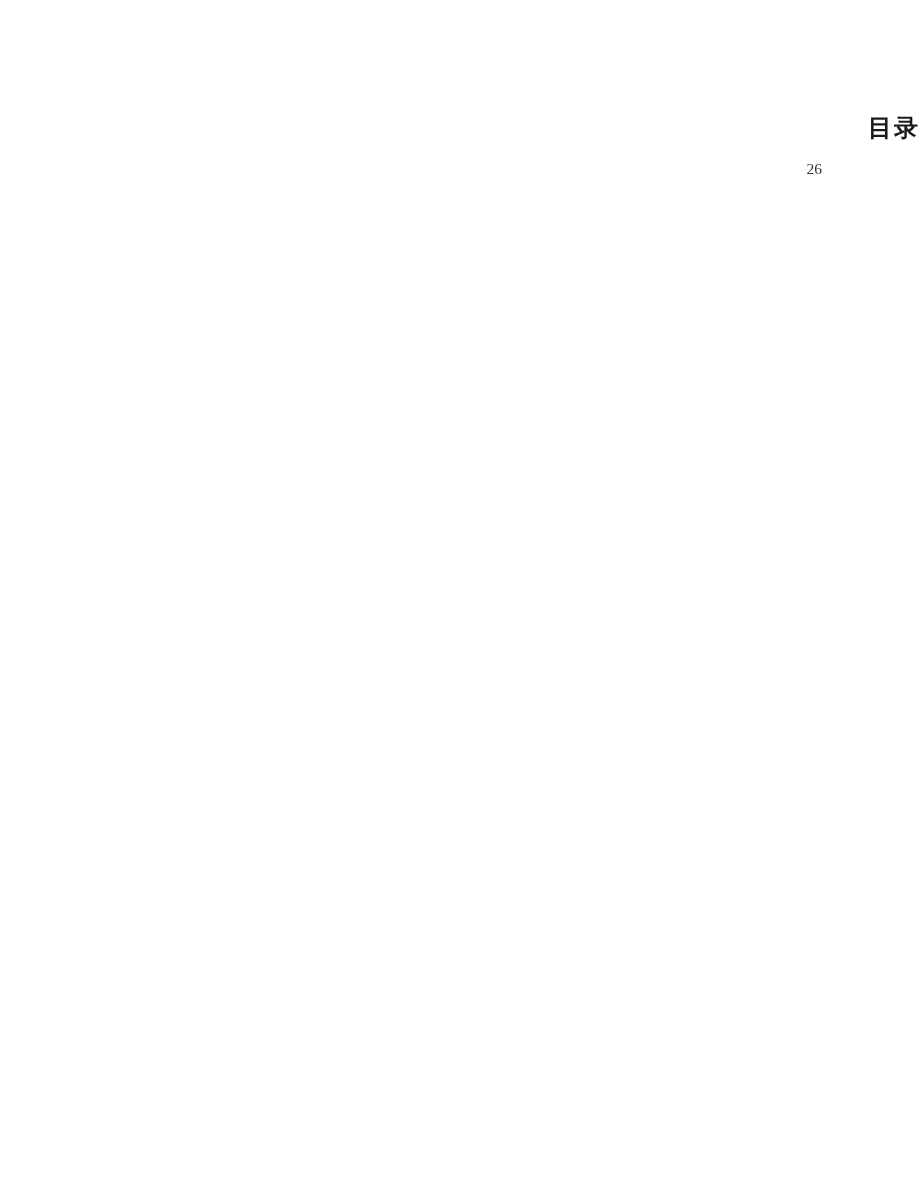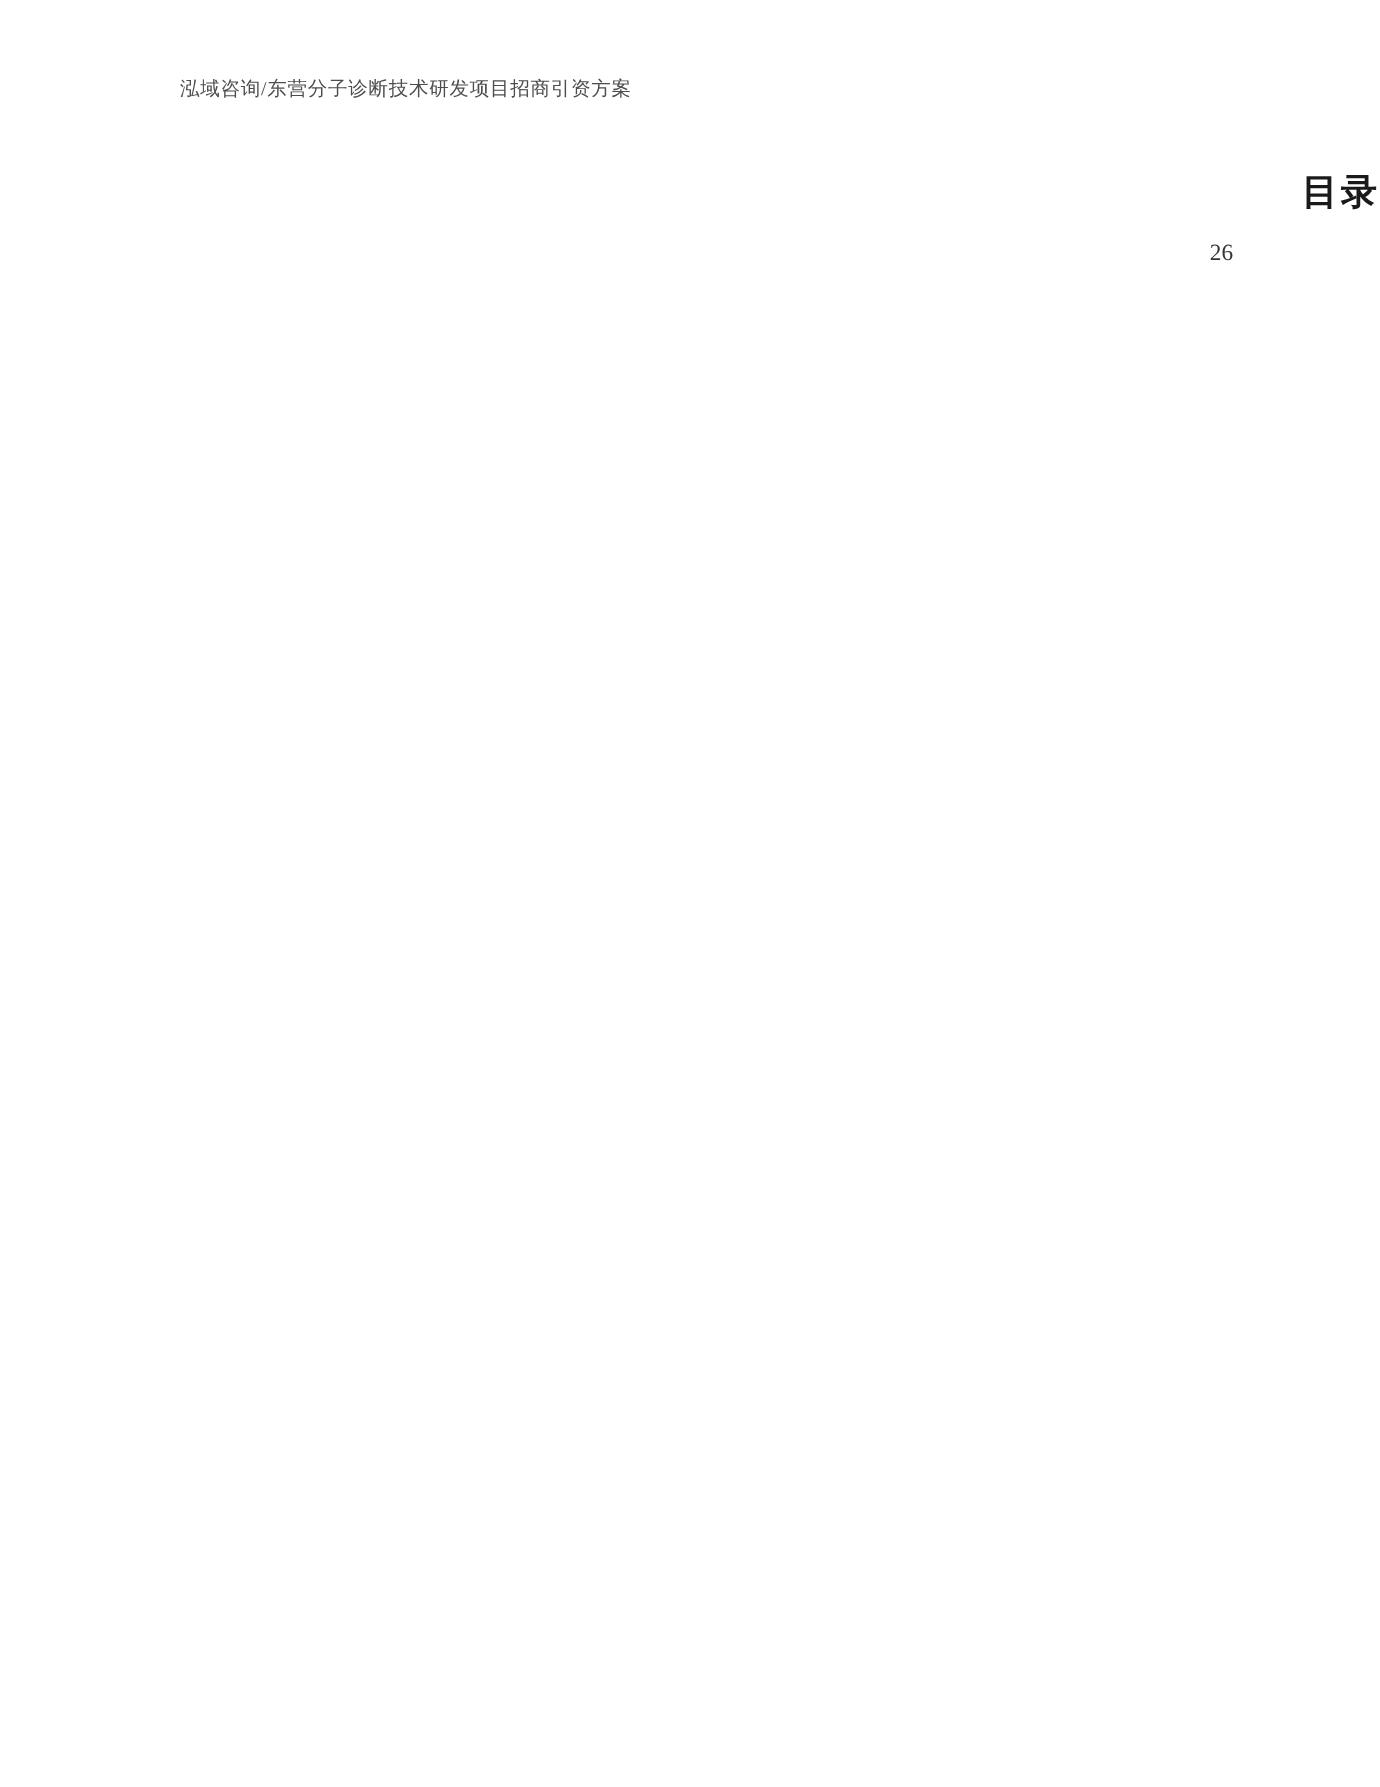--- a/index.html
+++ b/index.html
@@ -84,21 +84,20 @@
   .toc-row.chapter .page {
     font-weight: normal;
     font-size: 16px;
   }
 </style>
 </head>
 <body>
 
 <div class="page">
 
-  <div class="doc-header">泓域咨询/东营分子诊断技术研发项目招商引资方案</div>
 
   <div class="doc-title">目录</div>
 
   <div class="toc" id="toc">
       <div class="toc-row chapter">
         <span class="label">第一章 项目基本情况</span>
         <span class="dots"></span>
         <span class="page">6</span>
       </div>
       <div class="toc-row item">

